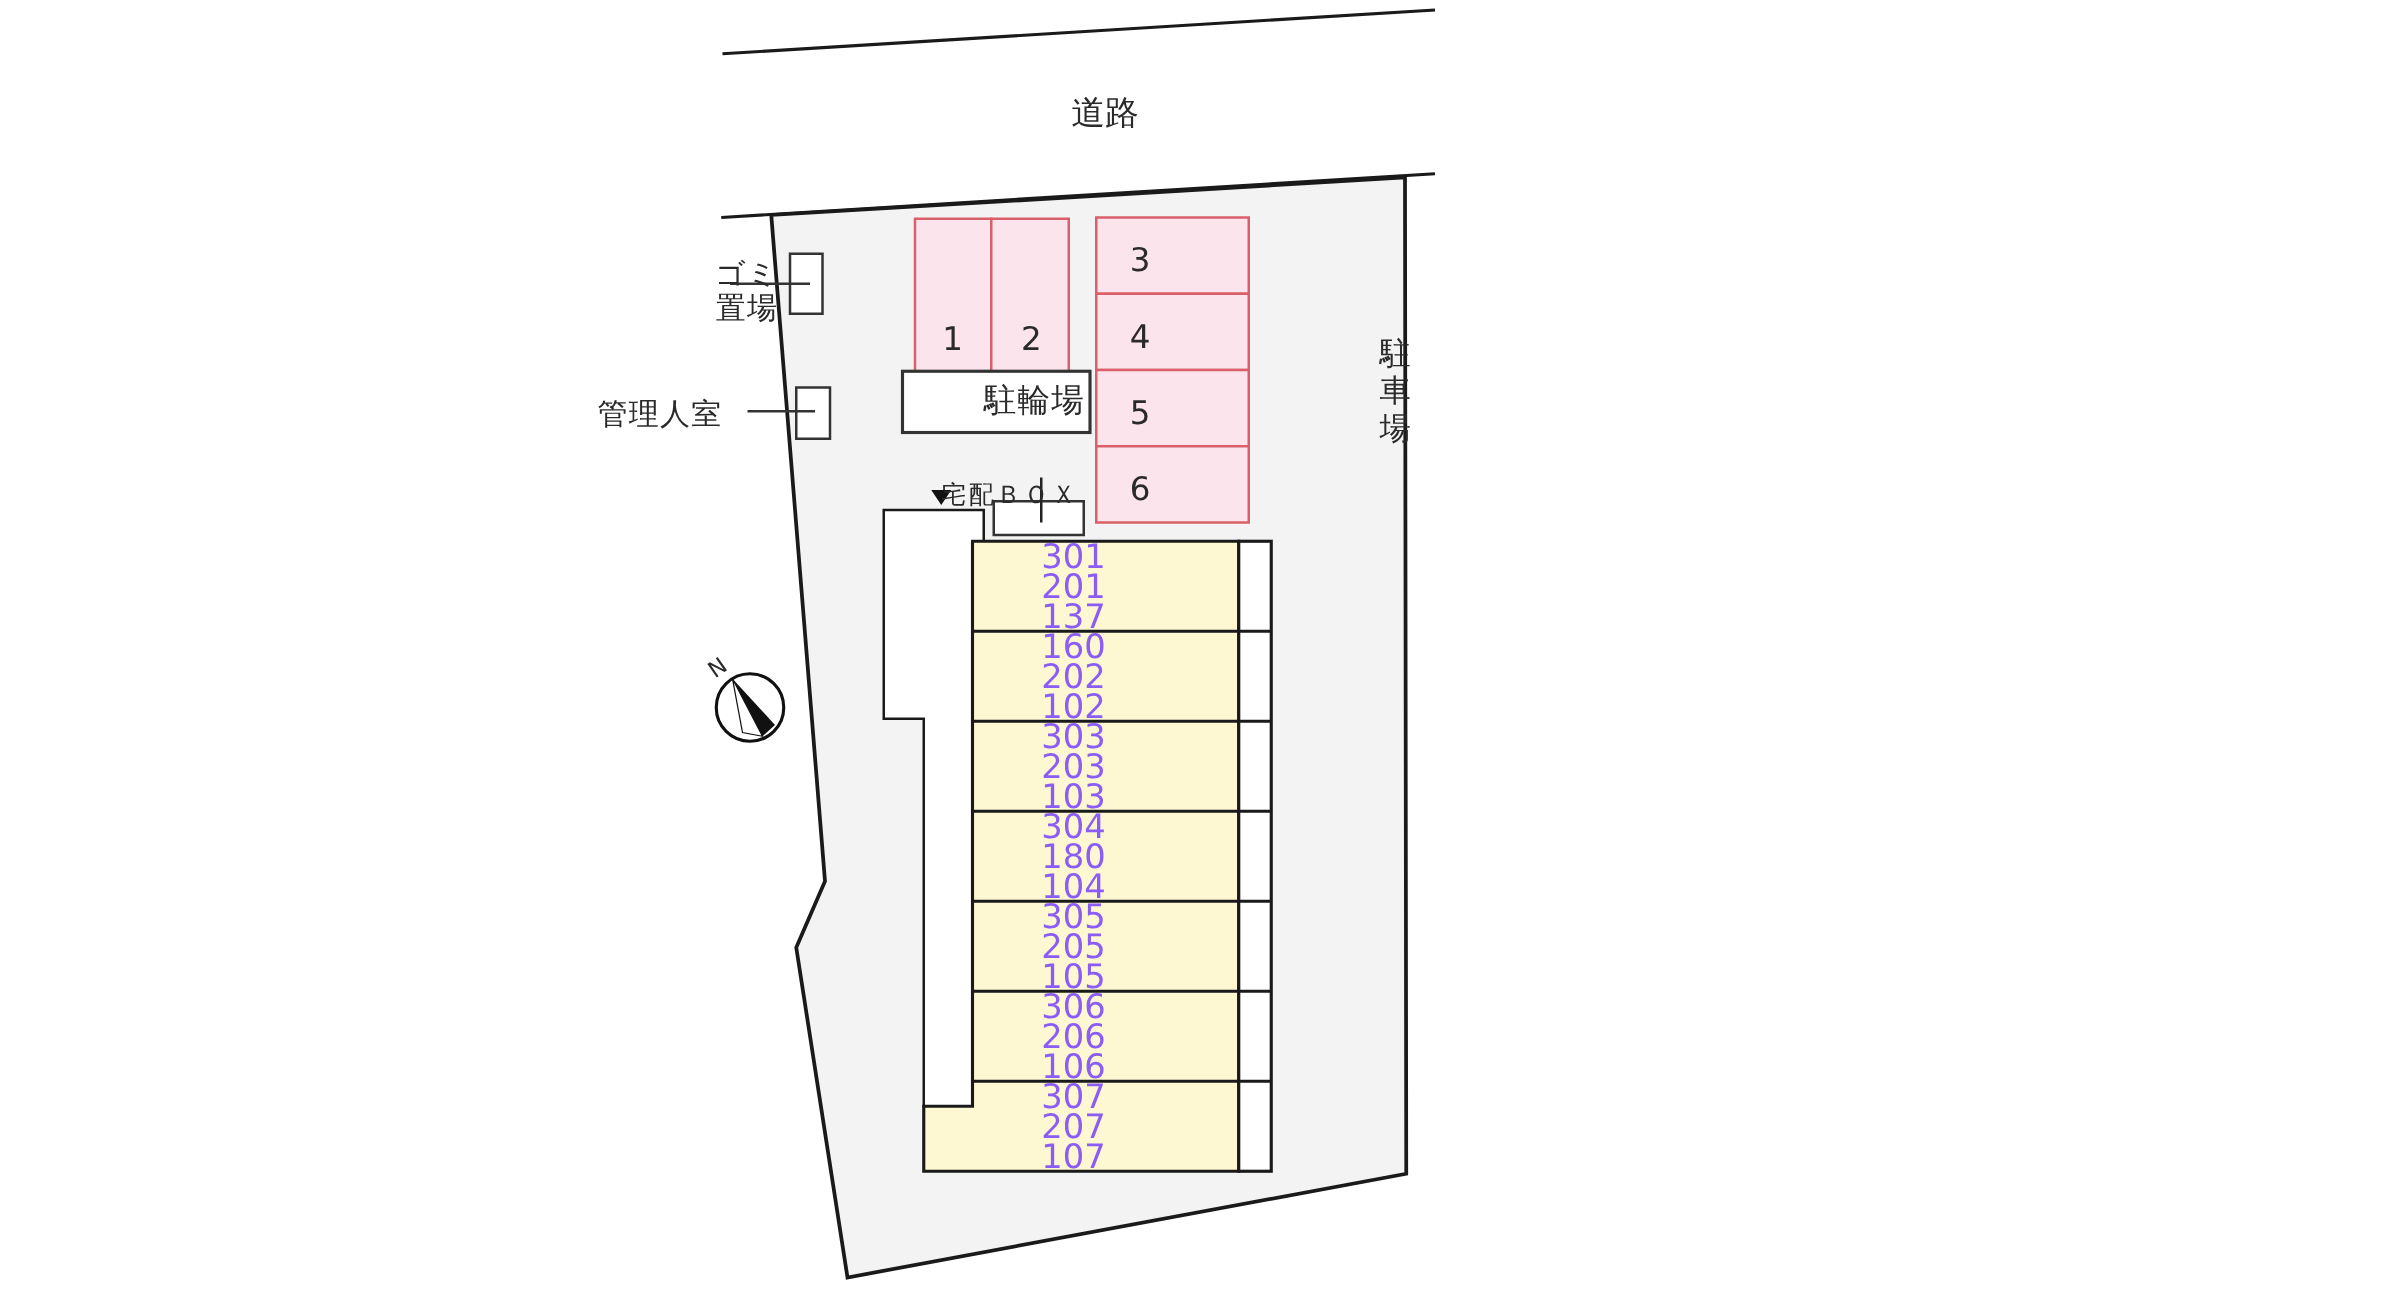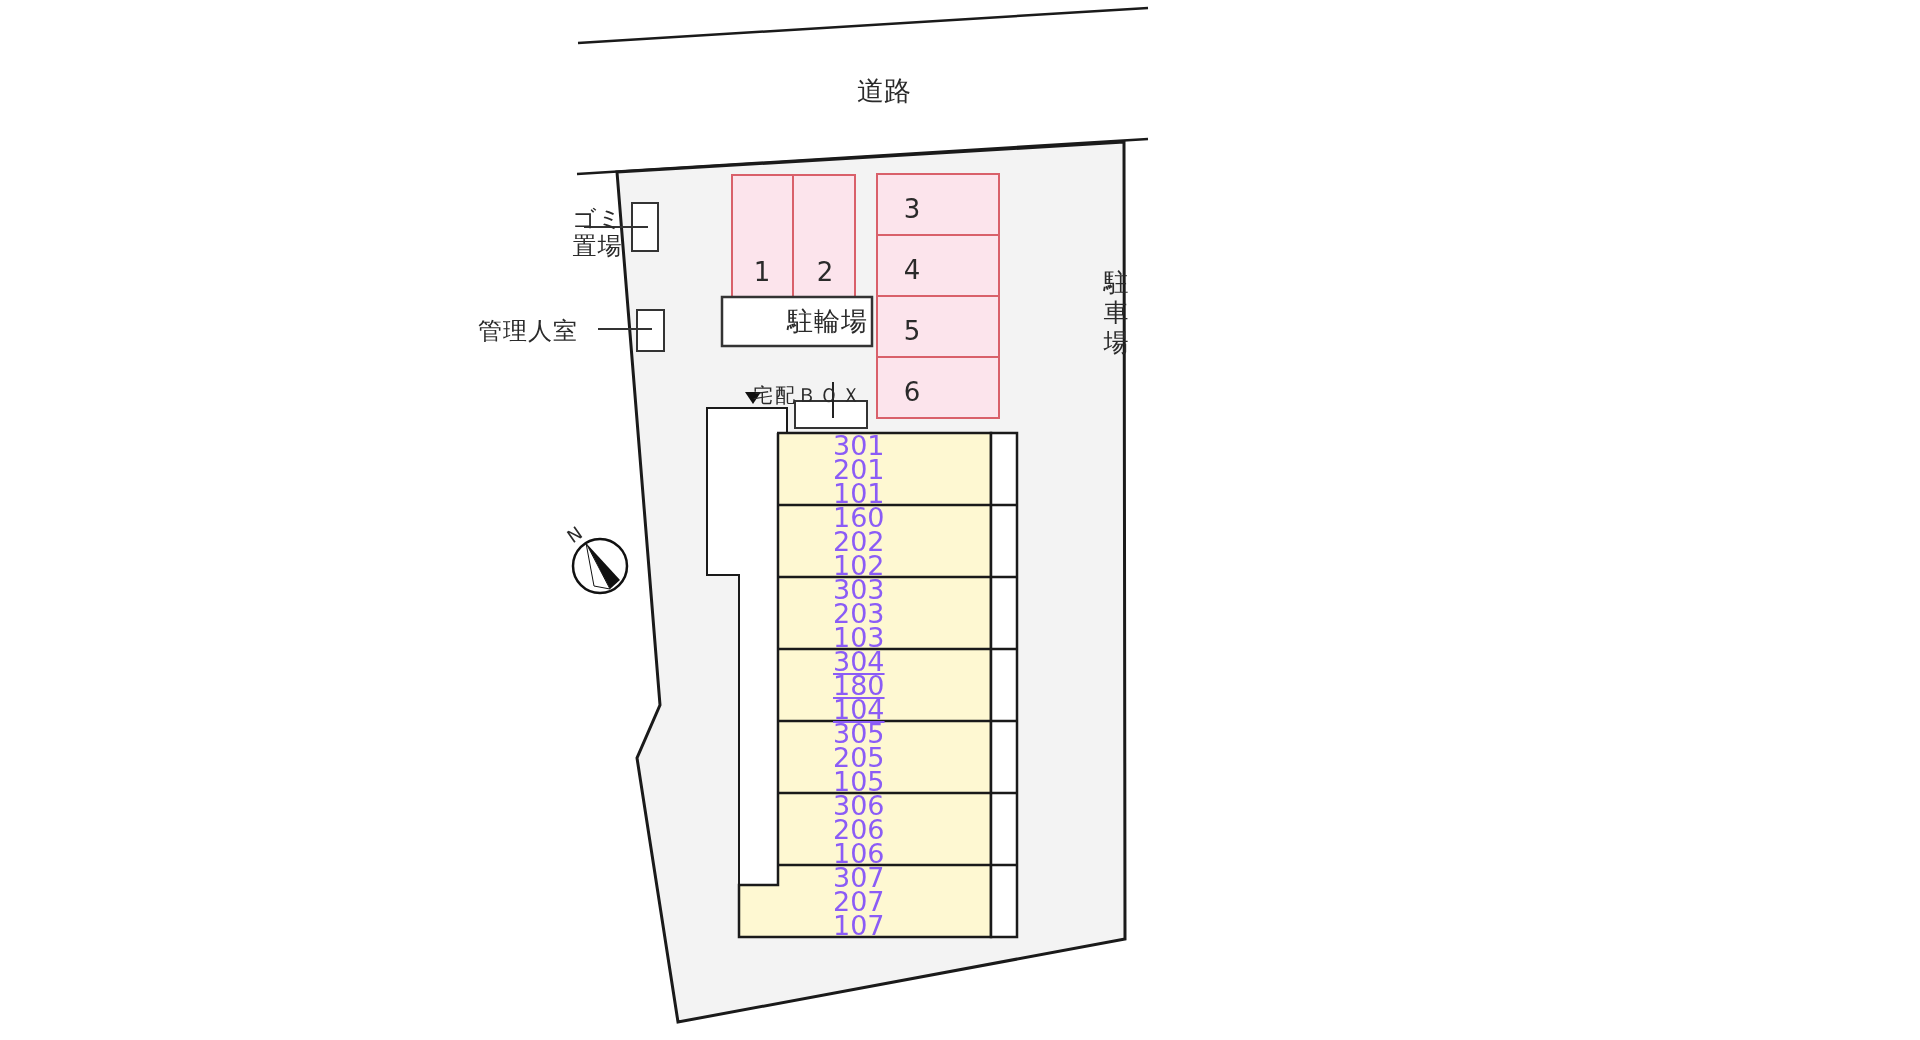--- a/index.html
+++ b/index.html
@@ -88,33 +88,33 @@
 <div class="lbl slot-num" style="left:900px; top:379px; width:24px;">6</div>
 
 <div class="lbl bike-label" style="left:752px; top:308px;margin-left:35px;">駐輪場</div>
 <div class="lbl box-label" style="left:753px; top:357px;">宅配ＢＯＸ</div>
 
 <div class="lbl" style="left:568px; top:526px; font-size:18px; transform:rotate(-35deg);">N</div>
 
 <div class="unit" style="left:833px; top:434px;">
   <span>301</span>
   <span>201</span>
-  <span>101</span>
+  <span>137</span>
 </div>
 <div class="unit" style="left:833px; top:506px;">
   <span>160</span>
   <span>202</span>
   <span>102</span>
 </div>
 <div class="unit" style="left:833px; top:578px;">
   <span>303</span>
   <span>203</span>
   <span>103</span>
 </div>
-<div class="unit" style="left:833px; top:650px;text-decoration:underline;">
+<div class="unit" style="left:833px; top:650px;">
   <span>304</span>
   <span>180</span>
   <span>104</span>
 </div>
 <div class="unit" style="left:833px; top:722px;">
   <span>305</span>
   <span>205</span>
   <span>105</span>
 </div>
 <div class="unit" style="left:833px; top:794px;">

